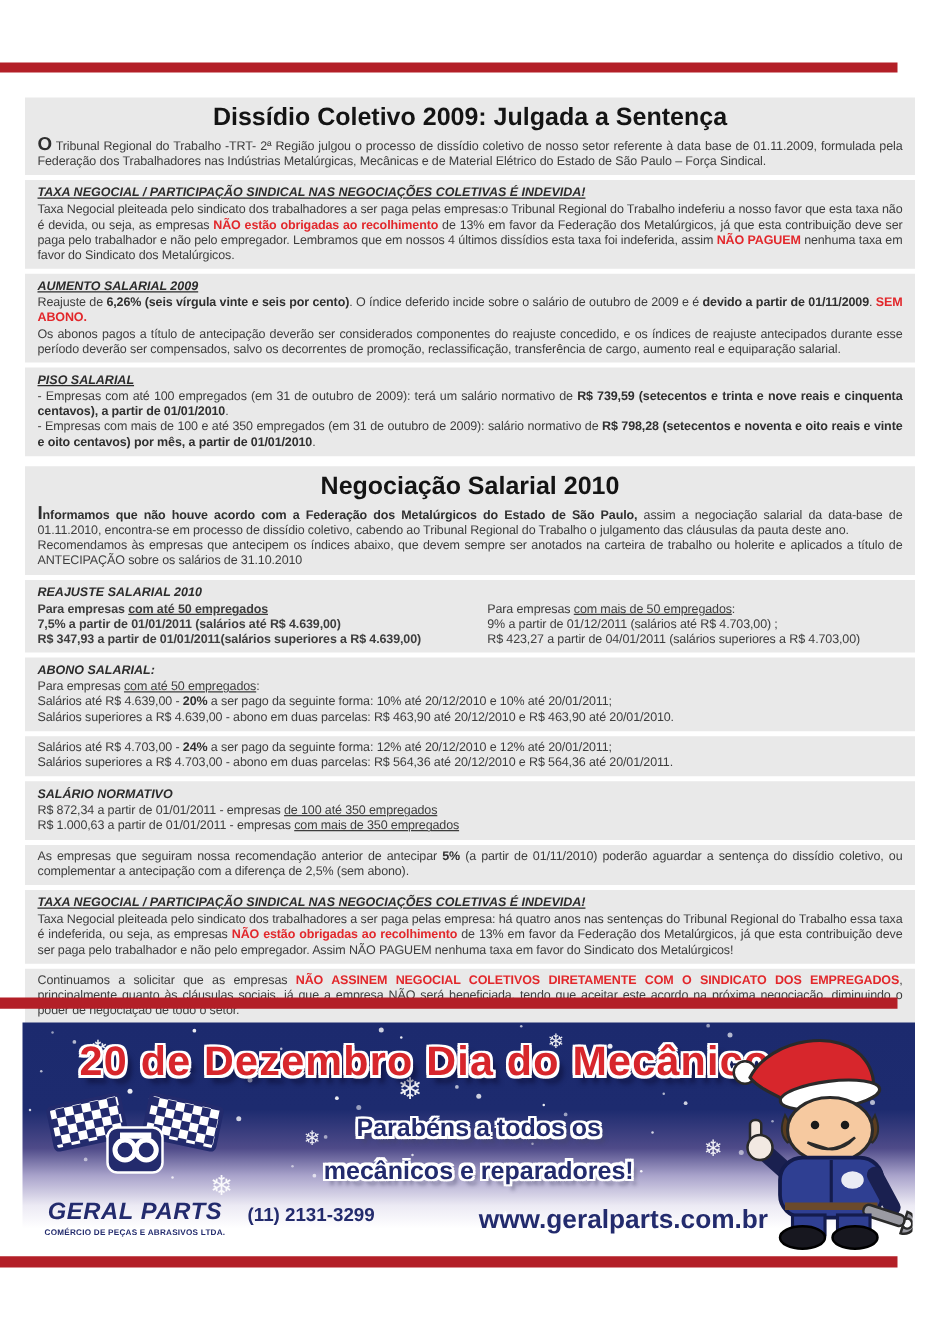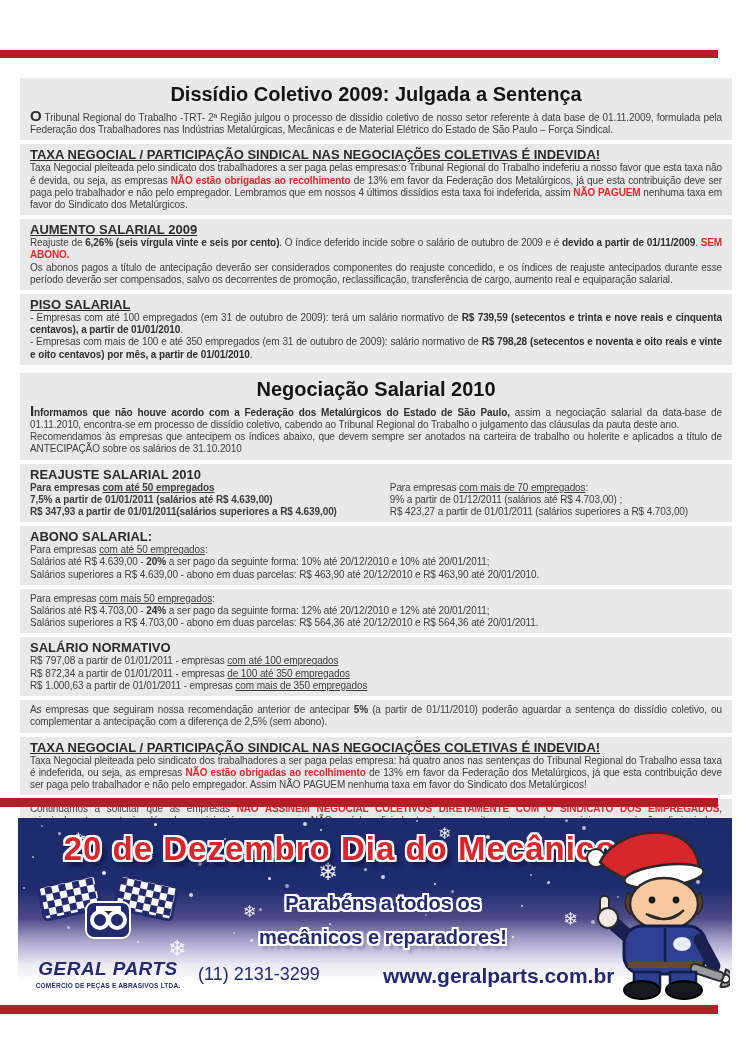--- a/index.html
+++ b/index.html
@@ -9,21 +9,21 @@
   .red-bar{position:absolute;left:0;width:718px;background:#b31f27;}
   .bar-top{top:50px;height:8px;}
   .bar-mid{top:798px;height:9px;}
   .bar-bottom{top:1005px;height:9px;}
 
   .content{position:absolute;left:20px;top:78px;width:712px;}
   .sec{margin-bottom:8px;border-radius:25px;}
   .block{background:#e9e9e9;padding:4px 10px;margin-bottom:4px;}
   .sec-title{font-size:20px;font-weight:bold;color:#141414;text-align:center;
              margin:1px 0 4px 0;letter-spacing:0;}
-  .subhead{font-size:13px;font-weight:bold;color:#2b2b2b;line-height:13px;margin:0 0 1px 0;}
+  .subhead{font-size:10px;font-weight:bold;color:#2b2b2b;line-height:13px;margin:0 0 1px 0;font-style:italic;}
   .underlined{text-decoration:underline;}
   .par{font-size:10px;line-height:12.2px;color:#3d3d3d;margin:0;text-align:justify;
        letter-spacing:-0.1px;}
   .line{font-size:10px;line-height:12.2px;color:#3d3d3d;letter-spacing:-0.1px;}
   .seg-b{font-weight:bold;color:#2f2f2f;text-align:right;}
   .seg-rb{font-weight:bold;color:#e2272b;}
   .seg-u{text-decoration:underline;}
   .seg-d{font-weight:bold;font-size:15px;color:#2f2f2f;}
   .cols{display:flex;}
   .col-l{width:52%;font-weight:bold;}
@@ -42,21 +42,21 @@
                   5px 6px 4px rgba(10,10,45,.55);}
   .congrats{position:absolute;top:68px;left:140px;width:450px;text-align:center;}
   .congrats-line{font-size:20px;font-weight:bold;color:#232b6d;line-height:34px;white-space:nowrap;
       text-shadow:-2px -2px 0 #fff,2px -2px 0 #fff,-2px 2px 0 #fff,2px 2px 0 #fff,
                   0 -2px 0 #fff,0 2px 0 #fff,-2px 0 0 #fff,2px 0 0 #fff,
                   4px 5px 3px rgba(70,70,100,.45);}
   .logo{position:absolute;left:10px;top:50px;width:160px;text-align:center;}
   .logo-name{font-size:19px;font-weight:bold;font-style:italic;color:#232b6d;
              letter-spacing:.5px;margin-top:-6px;}
   .logo-sub{font-size:6.5px;font-weight:bold;color:#232b6d;margin-top:2px;letter-spacing:.2px;}
-  .phone{position:absolute;left:180px;top:146px;font-size:18px;font-weight:normal;color:#232b6d;}
+  .phone{position:absolute;left:180px;top:146px;font-size:15px;font-weight:bold;color:#232b6d;}
   .website{position:absolute;left:365px;top:146px;font-size:21px;font-weight:bold;color:#232b6d;}
   .mascot{position:absolute;right:2px;top:4px;}
 </style>
 </head>
 <body>
 
 <div class="page">
 
   <div class="red-bar bar-top"></div>
 
@@ -92,43 +92,41 @@
 
       <div class="block">
         <h2 class="subhead">REAJUSTE SALARIAL 2010</h2>
         <div class="cols">
           <div class="col-l">
             <div class="line"><span>Para empresas </span><span class="seg-u">com até 50 empregados</span></div>
             <div class="line"><span>7,5% a partir de 01/01/2011 (salários até R$ 4.639,00)</span></div>
             <div class="line"><span>R$ 347,93  a partir de 01/01/2011(salários superiores a R$ 4.639,00)</span></div>
           </div>
           <div class="col-r">
-            <div class="line"><span>Para empresas </span><span class="seg-u">com mais de 70 empregados</span><span>:</span></div>
+            <div class="line"><span>Para empresas </span><span class="seg-u">com mais de 50 empregados</span><span>:</span></div>
             <div class="line"><span>9% a partir de 01/12/2011 (salários até R$ 4.703,00) ;</span></div>
-            <div class="line"><span>R$ 423,27 a partir de 01/01/2011 (salários superiores a R$ 4.703,00)</span></div>
+            <div class="line"><span>R$ 423,27 a partir de 04/01/2011 (salários superiores a R$ 4.703,00)</span></div>
           </div>
         </div>
       </div>
 
       <div class="block">
         <h2 class="subhead">ABONO SALARIAL:</h2>
         <div class="line"><span>Para empresas </span><span class="seg-u">com até 50 empregados</span><span>:</span></div>
         <div class="line"><span>Salários até R$ 4.639,00 - </span><span class="seg-b">20%</span><span>  a ser pago da seguinte forma: 10% até 20/12/2010 e 10% até 20/01/2011;</span></div>
         <div class="line"><span>Salários superiores a R$ 4.639,00 - abono em duas parcelas: R$ 463,90 até 20/12/2010 e R$ 463,90 até 20/01/2010.</span></div>
       </div>
 
       <div class="block">
-        <div class="line"><span>Para empresas </span><span class="seg-u">com mais 50 empregados</span><span>:</span></div>
         <div class="line"><span>Salários até R$ 4.703,00 - </span><span class="seg-b">24%</span><span> a ser pago da seguinte forma: 12% até 20/12/2010 e 12% até 20/01/2011;</span></div>
         <div class="line"><span>Salários superiores a R$ 4.703,00 - abono em duas parcelas: R$ 564,36 até 20/12/2010 e R$ 564,36 até 20/01/2011.</span></div>
       </div>
 
       <div class="block">
         <h2 class="subhead">SALÁRIO NORMATIVO</h2>
-        <div class="line"><span>R$ 797,08 a partir de 01/01/2011 - empresas </span><span class="seg-u">com até 100 empregados</span></div>
         <div class="line"><span>R$ 872,34 a partir de 01/01/2011 - empresas </span><span class="seg-u">de 100 até 350 empregados</span></div>
         <div class="line"><span>R$ 1.000,63 a partir de 01/01/2011 - empresas </span><span class="seg-u">com mais de 350 empregados</span></div>
       </div>
 
       <div class="block">
         <p class="par"><span>As empresas que seguiram nossa recomendação anterior de antecipar </span><span class="seg-b">5%</span><span> (a partir de 01/11/2010) poderão aguardar a sentença do dissídio coletivo, ou complementar a antecipação com a diferença de 2,5% (sem abono).</span></p>
       </div>
 
       <div class="block">
         <h2 class="subhead underlined">TAXA NEGOCIAL / PARTICIPAÇÃO SINDICAL NAS NEGOCIAÇÕES COLETIVAS É INDEVIDA!</h2>

